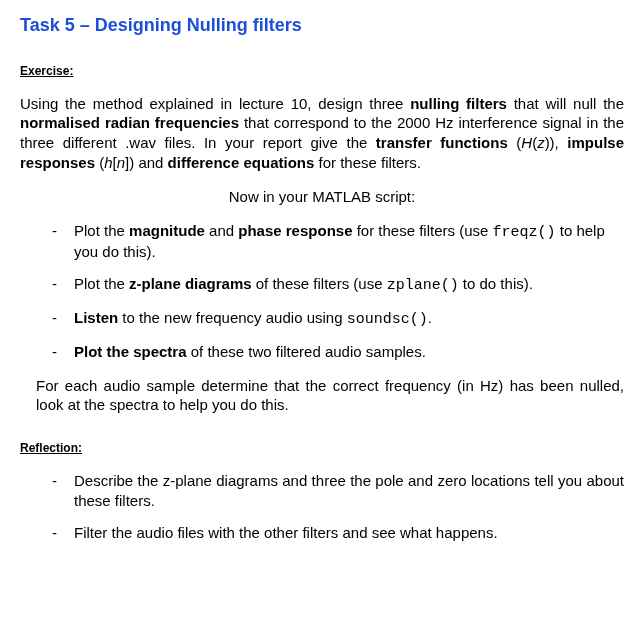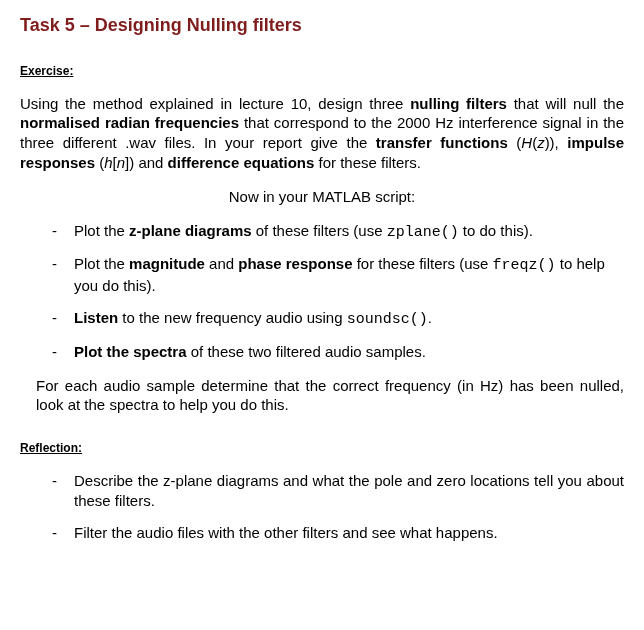--- a/index.html
+++ b/index.html
@@ -13,21 +13,21 @@
     min-height: 630px;
     padding: 14px 20px 10px 20px;
     box-sizing: border-box;
     font-family: Arial, Helvetica, sans-serif;
     color: #000000;
     font-size: 15px;
     line-height: 1.32;
     text-align: justify;
   }
   .title {
-    color: #7f1d1d;
+    color: #1d4ed8;
     font-weight: bold;
     font-size: 18px;
     text-align: left;
     margin-bottom: 26px;
   }
   .subheading {
     font-weight: bold;
     text-decoration: underline;
     text-align: left;
     margin-bottom: 14px;
@@ -71,35 +71,35 @@
   <div class="subheading"><span>Exercise</span>:</div>
 
   <div class="para">
     <span>Using the method explained in lecture 10, design three </span><span class="bold">nulling filters</span><span> that will null the </span><span class="bold">normalised radian frequencies</span><span> that correspond to the 2000 Hz interference signal in the three different .wav files. In your report give the </span><span class="bold">transfer functions</span><span> (</span><span class="ital">H</span><span>(</span><span class="ital">z</span><span>)), </span><span class="bold">impulse responses</span><span> (</span><span class="ital">h</span><span>[</span><span class="ital">n</span><span>]) and </span><span class="bold">difference equations</span><span> for these filters.</span>
   </div>
 
   <div class="para-left">Now in your MATLAB script:</div>
 
   <ul class="bullets">
     <li>
-      <span>Plot the </span><span class="bold">z-plane diagrams</span><span> of these filters (use </span><span class="mono">zplane()</span><span> to do this).</span>
+      <span>Plot the </span><span class="bold">magnitude</span><span> and </span><span class="bold">phase response</span><span> for these filters (use </span><span class="mono">freqz()</span><span> to help you do this).</span>
     </li>
     <li>
-      <span>Plot the </span><span class="bold">magnitude</span><span> and </span><span class="bold">phase response</span><span> for these filters (use </span><span class="mono">freqz()</span><span> to help you do this).</span>
+      <span>Plot the </span><span class="bold">z-plane diagrams</span><span> of these filters (use </span><span class="mono">zplane()</span><span> to do this).</span>
     </li>
     <li>
       <span class="bold">Listen</span><span> to the new frequency audio using </span><span class="mono">soundsc()</span><span>.</span>
     </li>
     <li>
       <span class="bold">Plot the spectra</span><span> of these two filtered audio samples.</span>
     </li>
   </ul>
 
   <div class="para" style="margin-bottom:26px;margin-left:16px;">For each audio sample determine that the correct frequency (in Hz) has been nulled, look at the spectra to help you do this.</div>
 
   <div class="subheading"><span>Reflection</span>:</div>
 
   <ul class="bullets">
-    <li style="text-align:justify;">Describe the z-plane diagrams and what the pole and zero locations tell you about these filters.</li>
+    <li style="text-align:justify;">Describe the z-plane diagrams and three the pole and zero locations tell you about these filters.</li>
     <li>Filter the audio files with the other filters and see what happens.</li>
   </ul>
 
 </div>
 
 </body></html>

